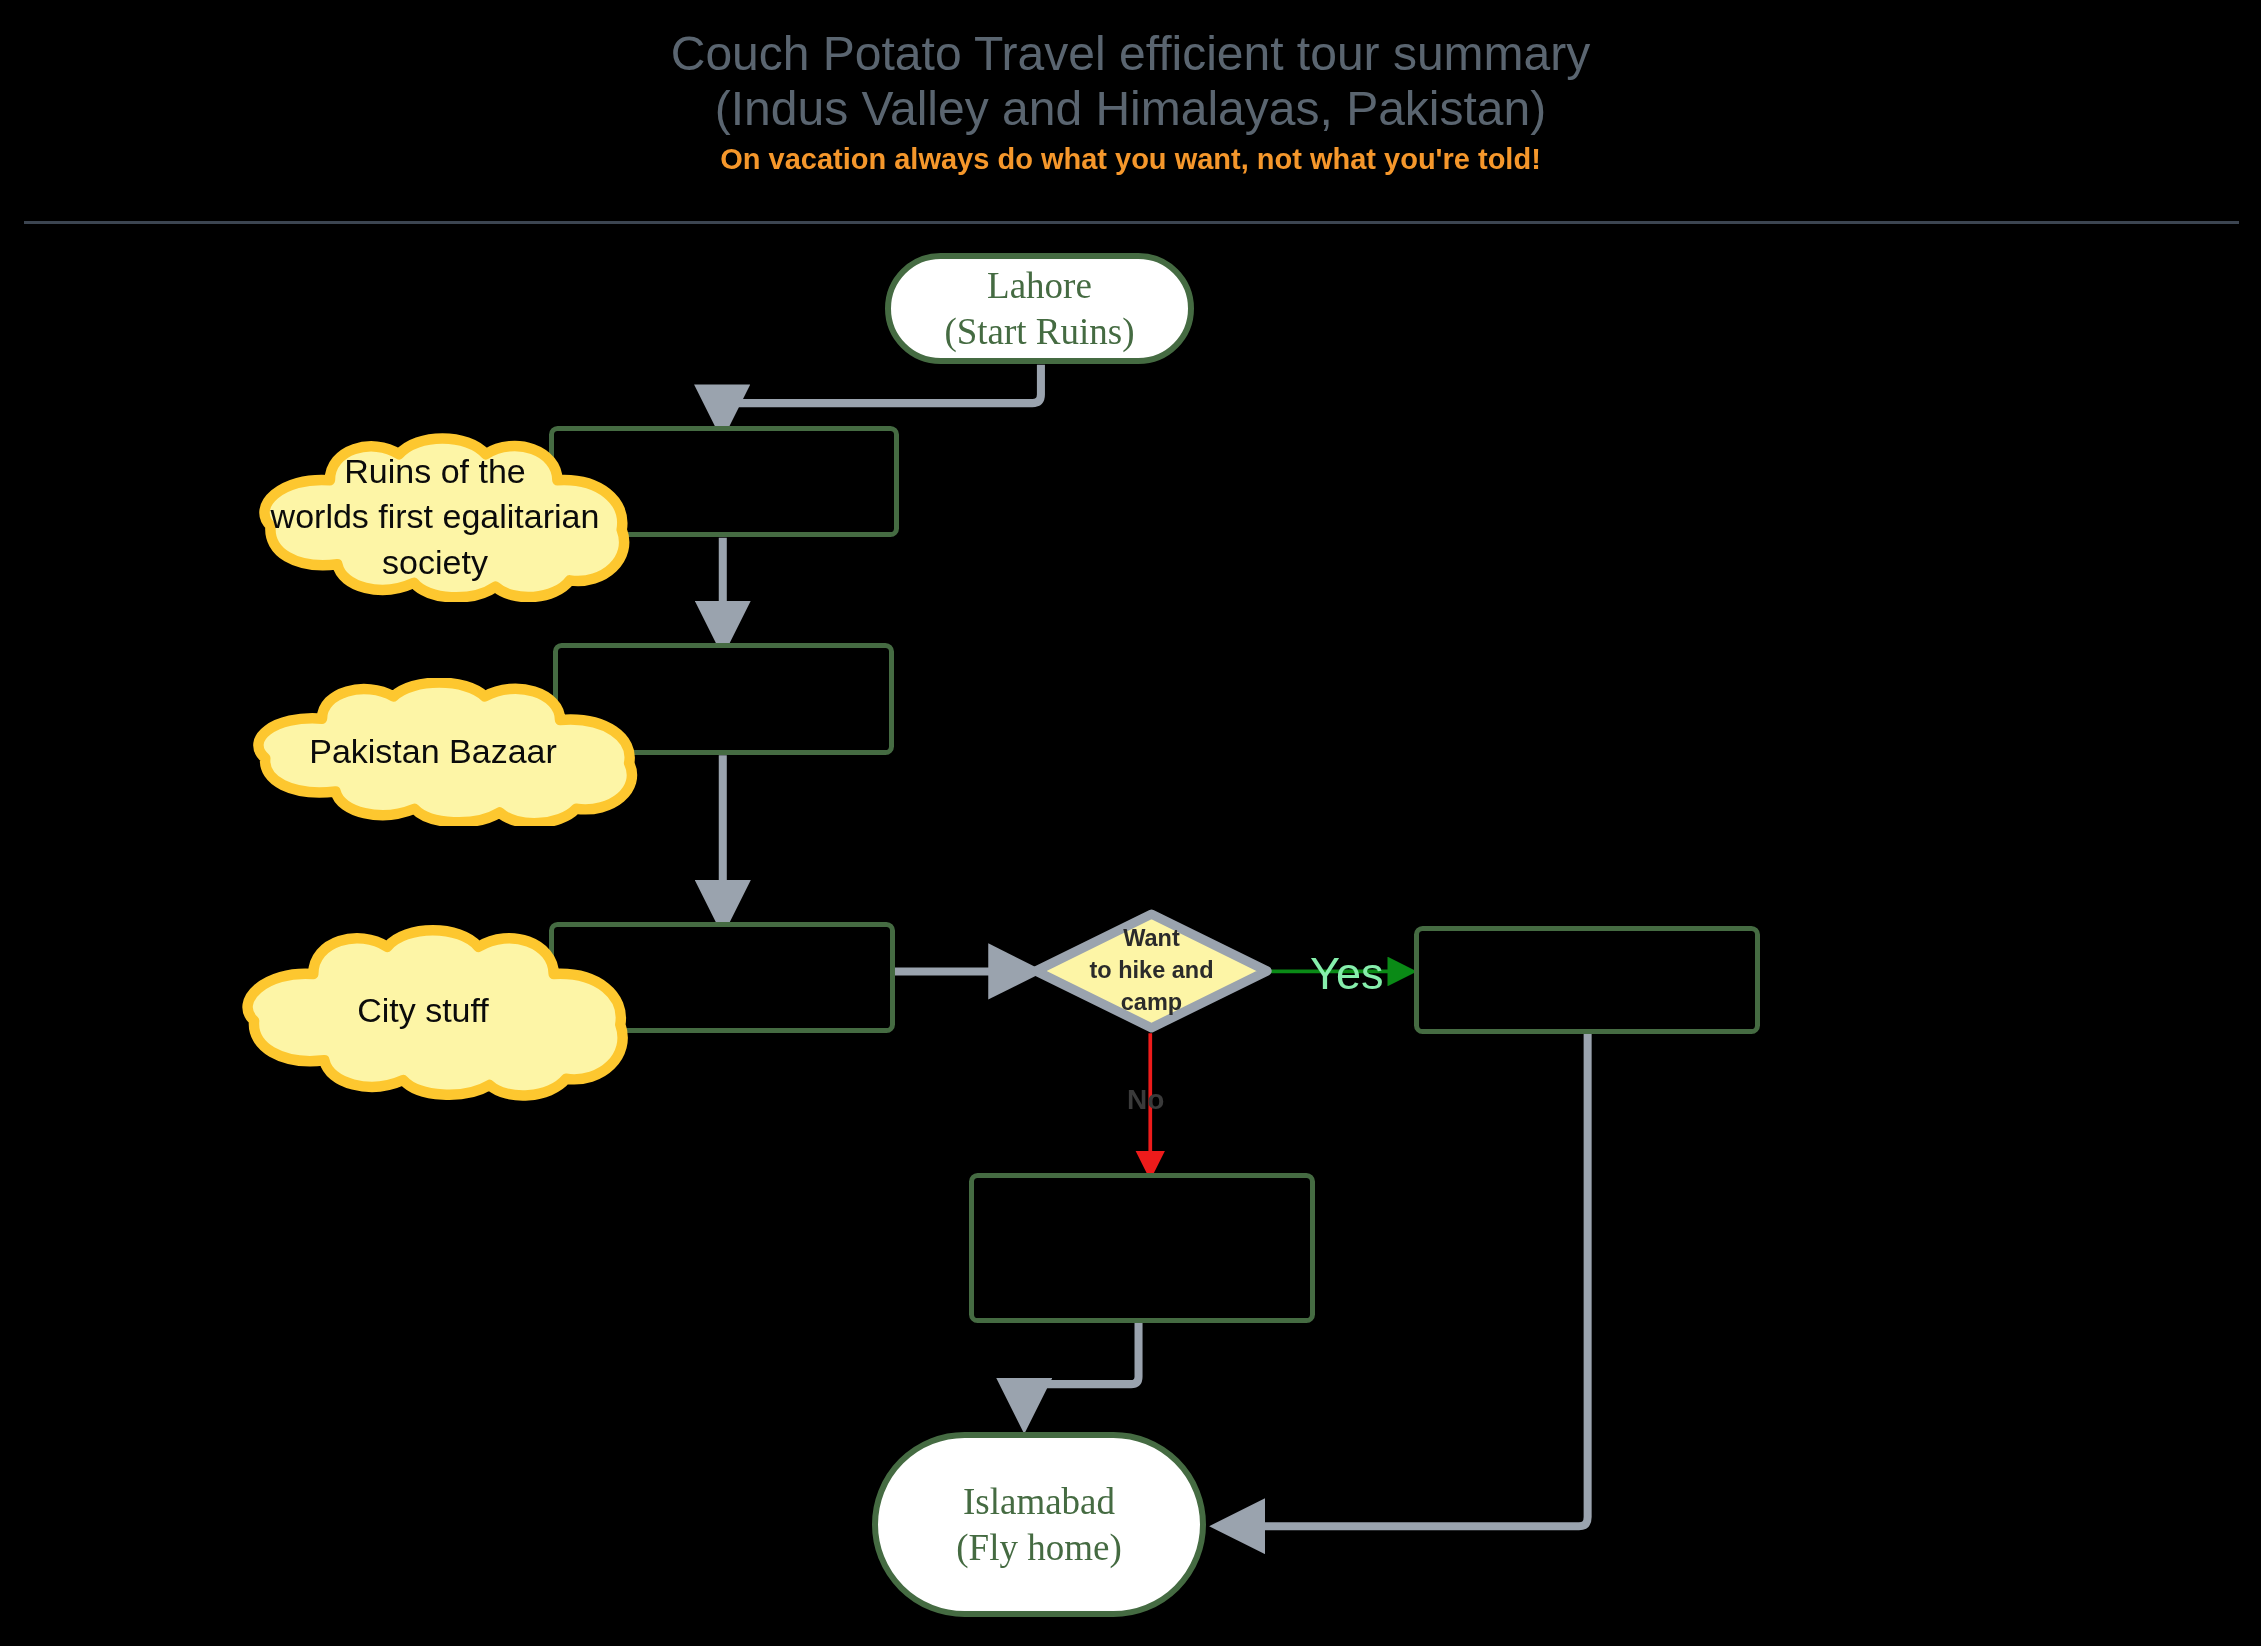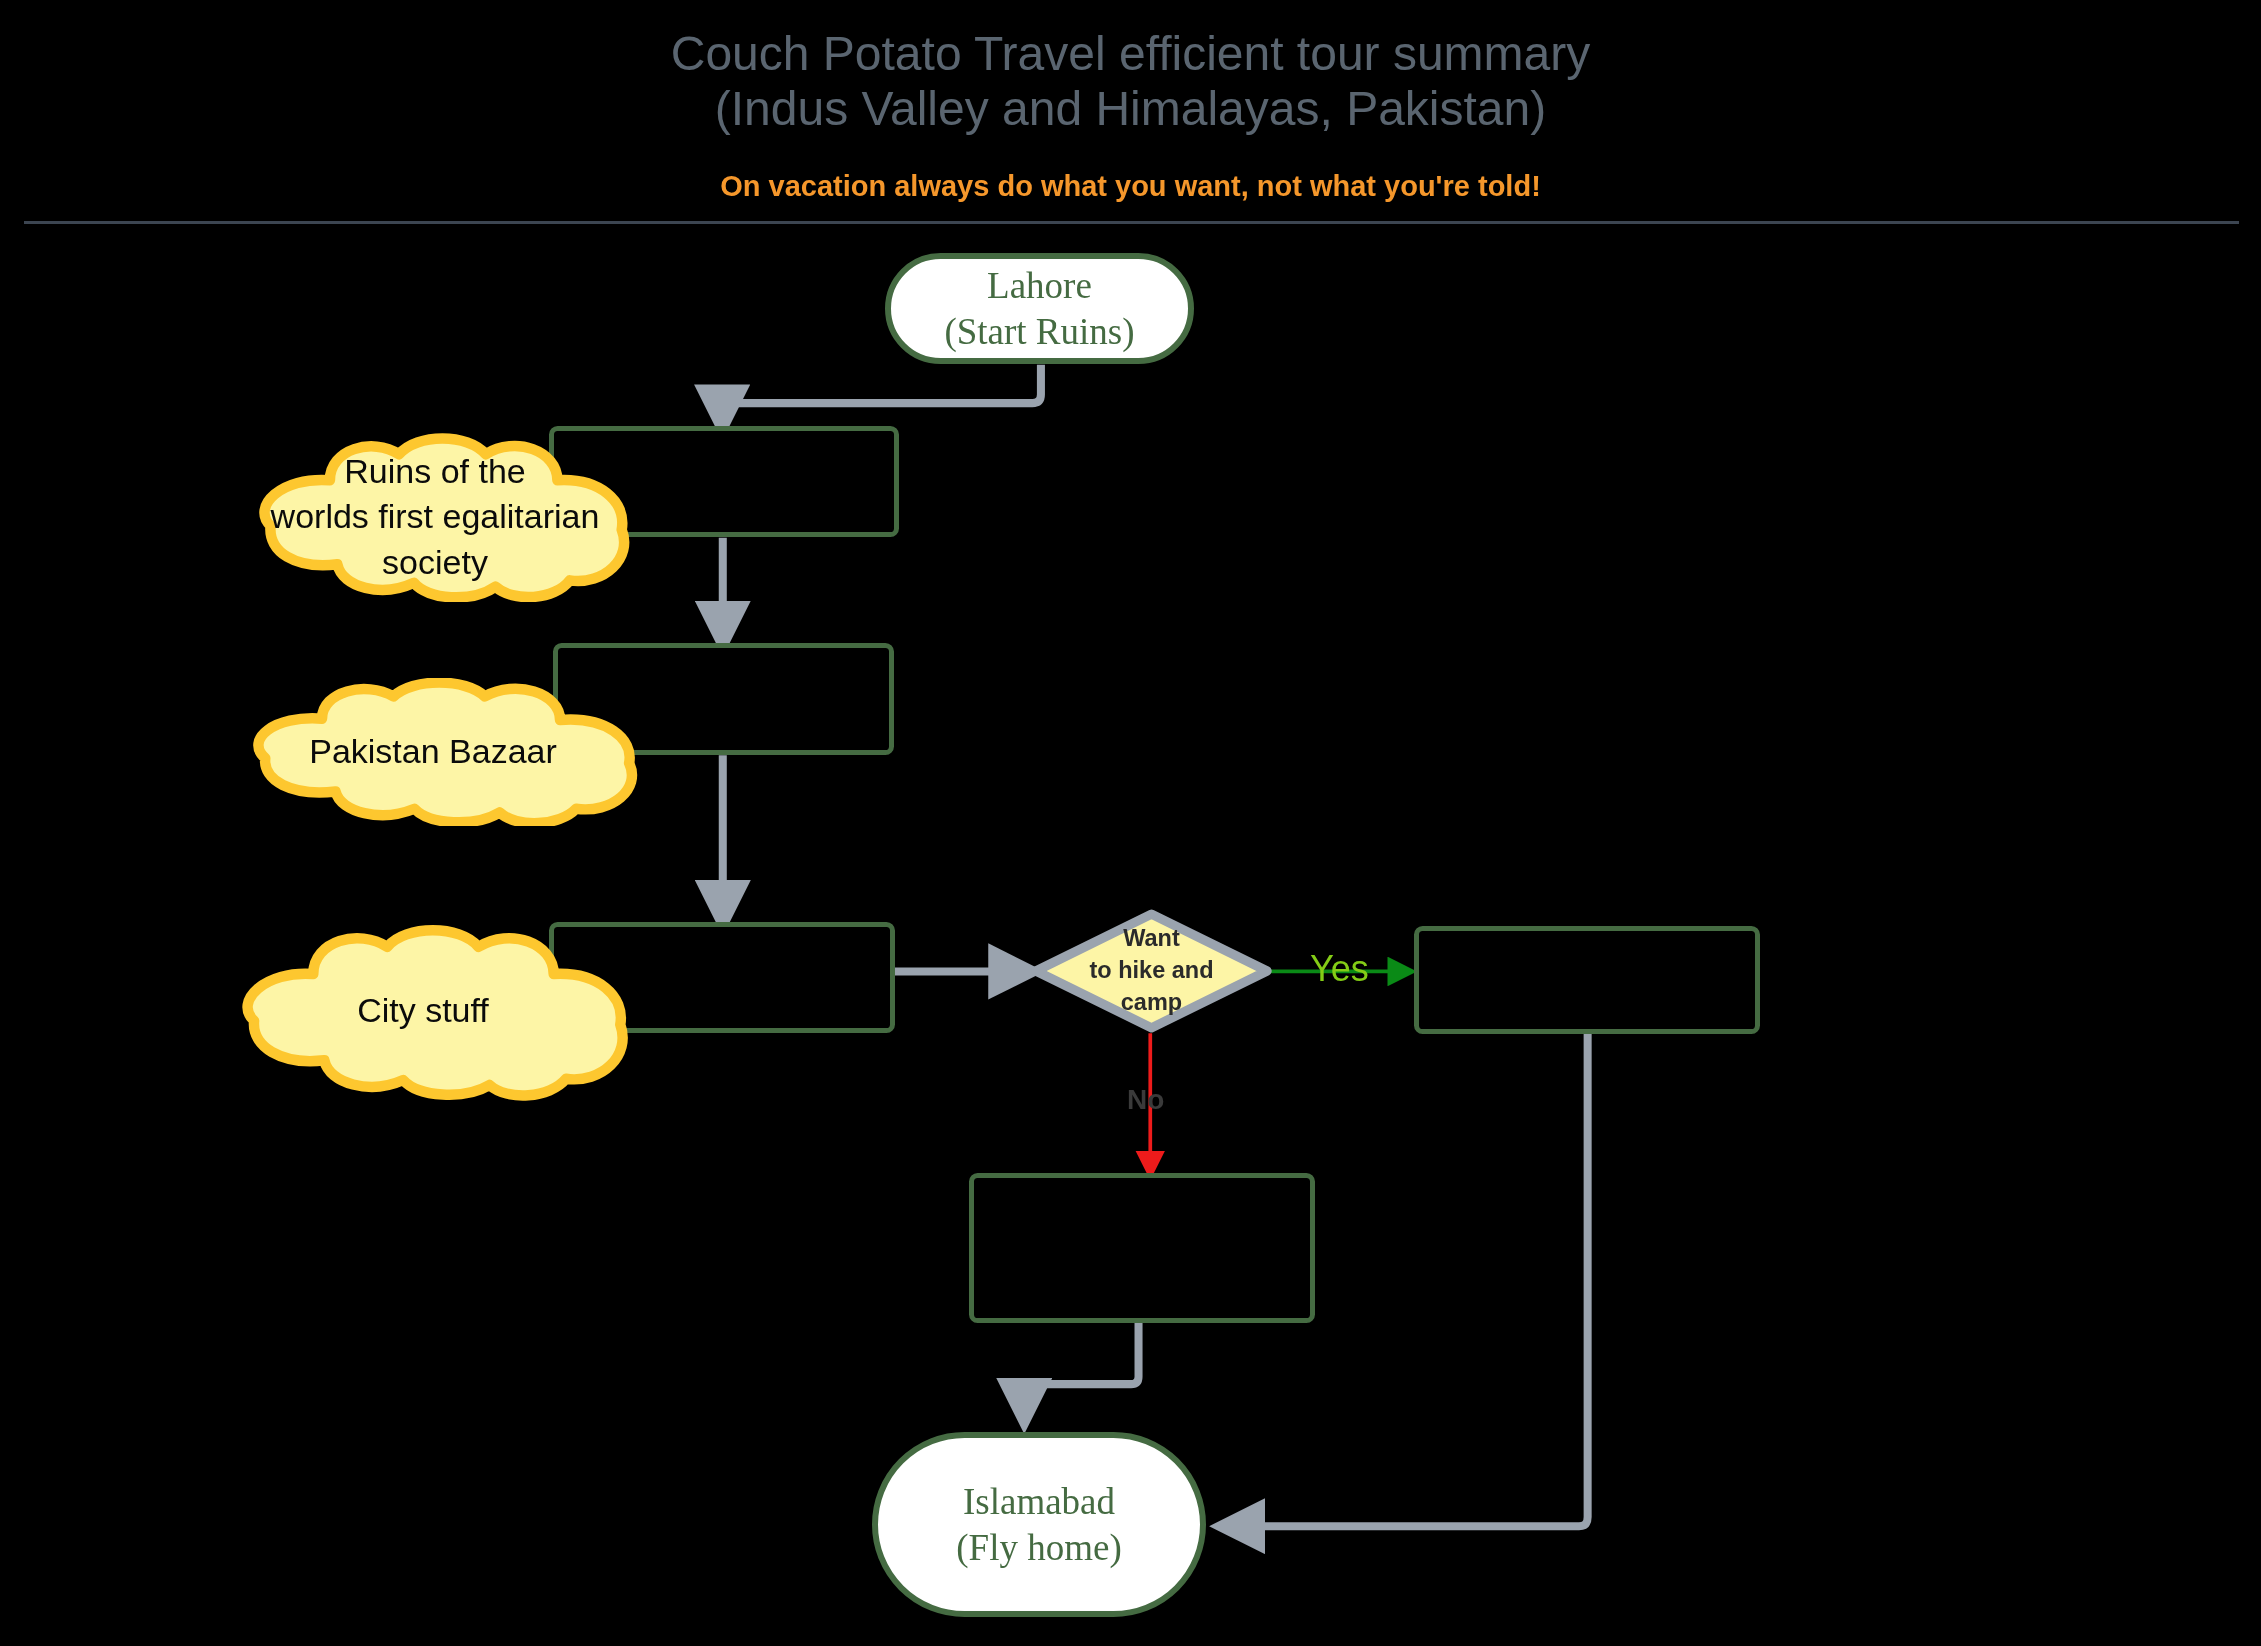--- a/index.html
+++ b/index.html
@@ -15,21 +15,21 @@
   #header { position:absolute; left:0; top:0; width:2261px; height:222px; }
   .title-line {
     position:absolute; left:0; width:2261px; text-align:center;
     color:#5a6570; font-size:48px; font-weight:400; letter-spacing:0px;
     line-height:1.0;
   }
   #title1 { top:30px; }
   #title2 { top:85px; }
   #subtitle {
     position:absolute; left:0; top:143px; width:2261px; text-align:center;
-    color:#f5972b; font-size:29px; font-weight:bold;margin-top:27px;
+    color:#f5972b; font-size:29px; font-weight:bold;
   }
   #divider {
     position:absolute; left:23.5px; top:221px; width:2215px; height:3.1px;
     background:#3c4551;
   }
 
   
   #edges { position:absolute; left:0; top:0; width:2261px; height:1647px; }
 
   
@@ -57,21 +57,21 @@
   .cloud-wrap svg { position:absolute; left:0; top:0; }
   .cloud-label {
     position:absolute; left:0; top:0; width:100%; height:100%;
     display:flex; flex-direction:column; align-items:center; justify-content:center;
     color:#0b0b0b; font-size:34px; line-height:1.33; font-weight:400;
     padding:0 33px; pointer-events:none;
   }
 
   .edge-label { position:absolute; font-weight:bold; }
   #label-yes {
-    color:#84cc16; font-size:36px; font-weight:400;
+    color:#86efac; font-size:45px; font-weight:400;
     left:1310px; top:948px;
   }
   #label-no {
     color:#3a3a3a; font-size:28px; font-weight:bold;
     left:1127px; top:1084px;
   }
 </style>
 </head>
 <body>
 

